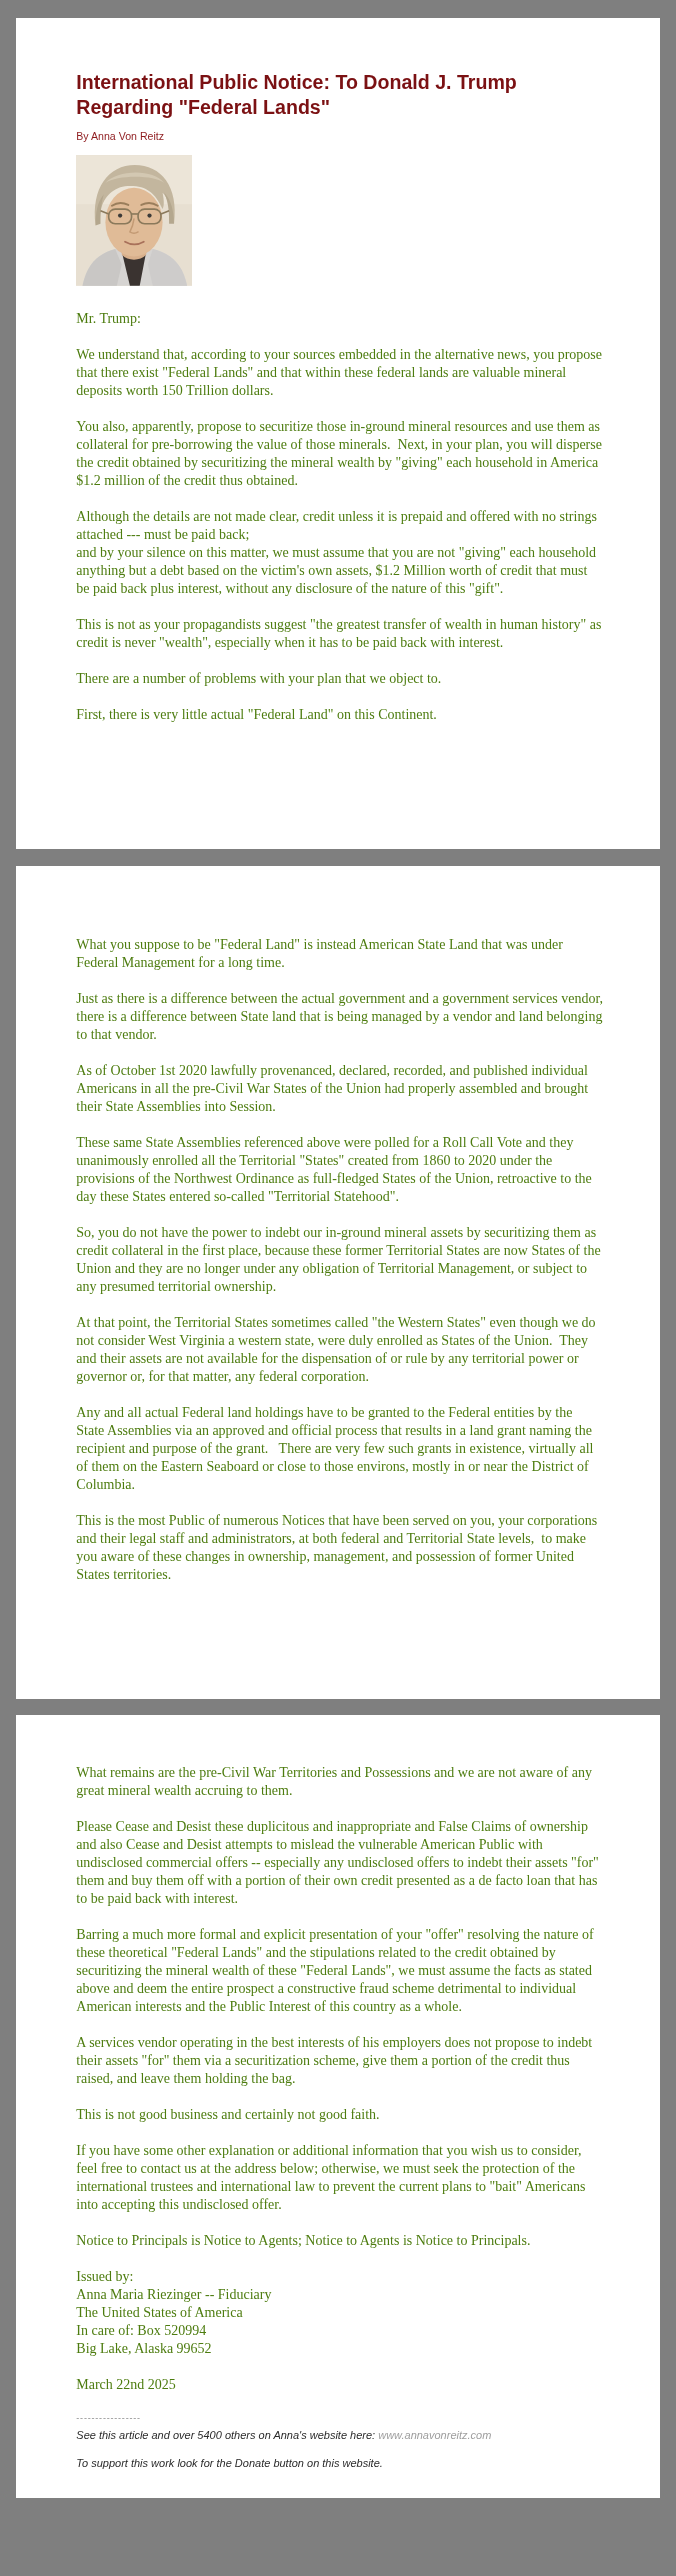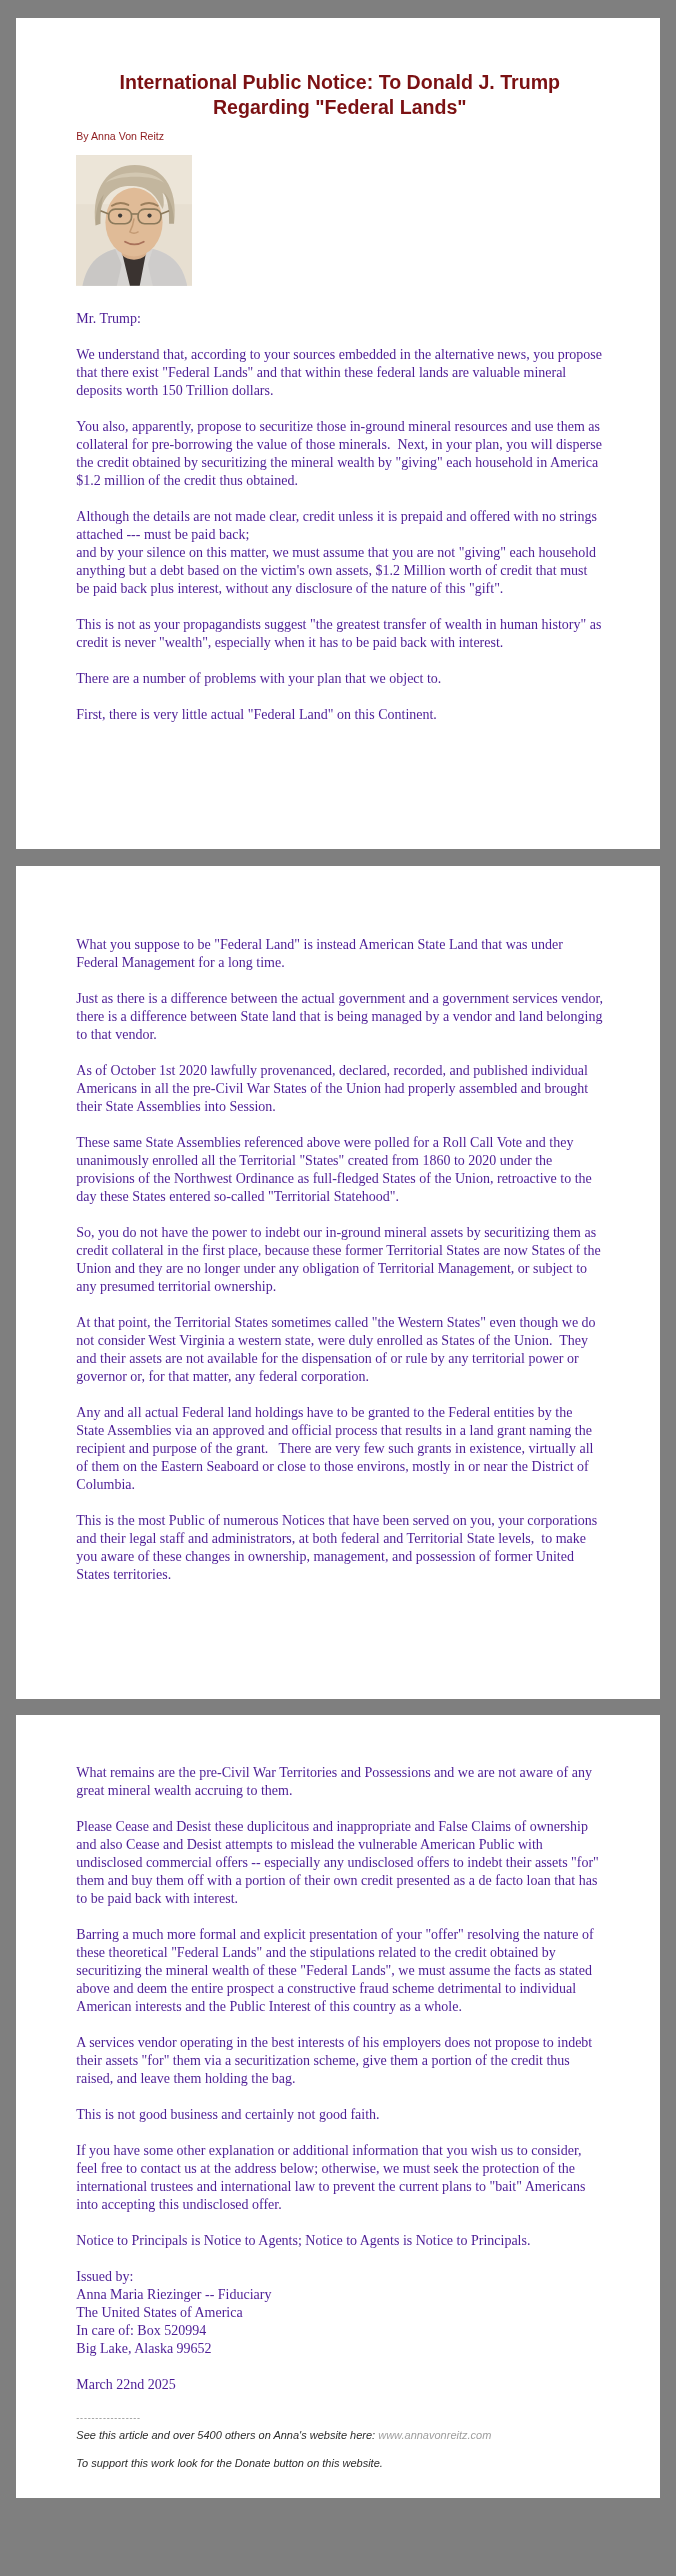--- a/index.html
+++ b/index.html
@@ -24,40 +24,39 @@
   #page2 { top: 866px; height: 833px; padding-top: 70px; }
   #page3 { top: 1715px; height: 783px; padding-top: 49px; }
 
   .title {
     font-family: "Liberation Sans", sans-serif;
     font-weight: bold;
     font-size: 19.6px;
     line-height: 24.5px;
     color: #7b1113;
     margin: 0 0 9.8px 0;
-    text-align: center;
   }
   .byline {
     font-family: "Liberation Sans", sans-serif;
     font-size: 10.6px;
     line-height: 14.7px;
     color: #8e1b1e;
     margin: 0 0 11.4px 0;
   }
   .photo {
     display: block;
     width: 116px;
     height: 131px;
     margin: 0 0 24.5px 0;
   }
   .para {
     font-family: "Liberation Serif", serif;
     font-size: 14px;
     line-height: 18px;
-    color: #4c1d95;
+    color: #4d7c0f;
     margin: 0 0 18px 0;
     white-space: pre-wrap;
   }
   .footer { margin-top: 19.6px; }
   .footer-divider {
     font-family: "Liberation Sans", sans-serif;
     font-size: 9px;
     line-height: 9.8px;
     color: #888888;
     letter-spacing: 0.8px;

